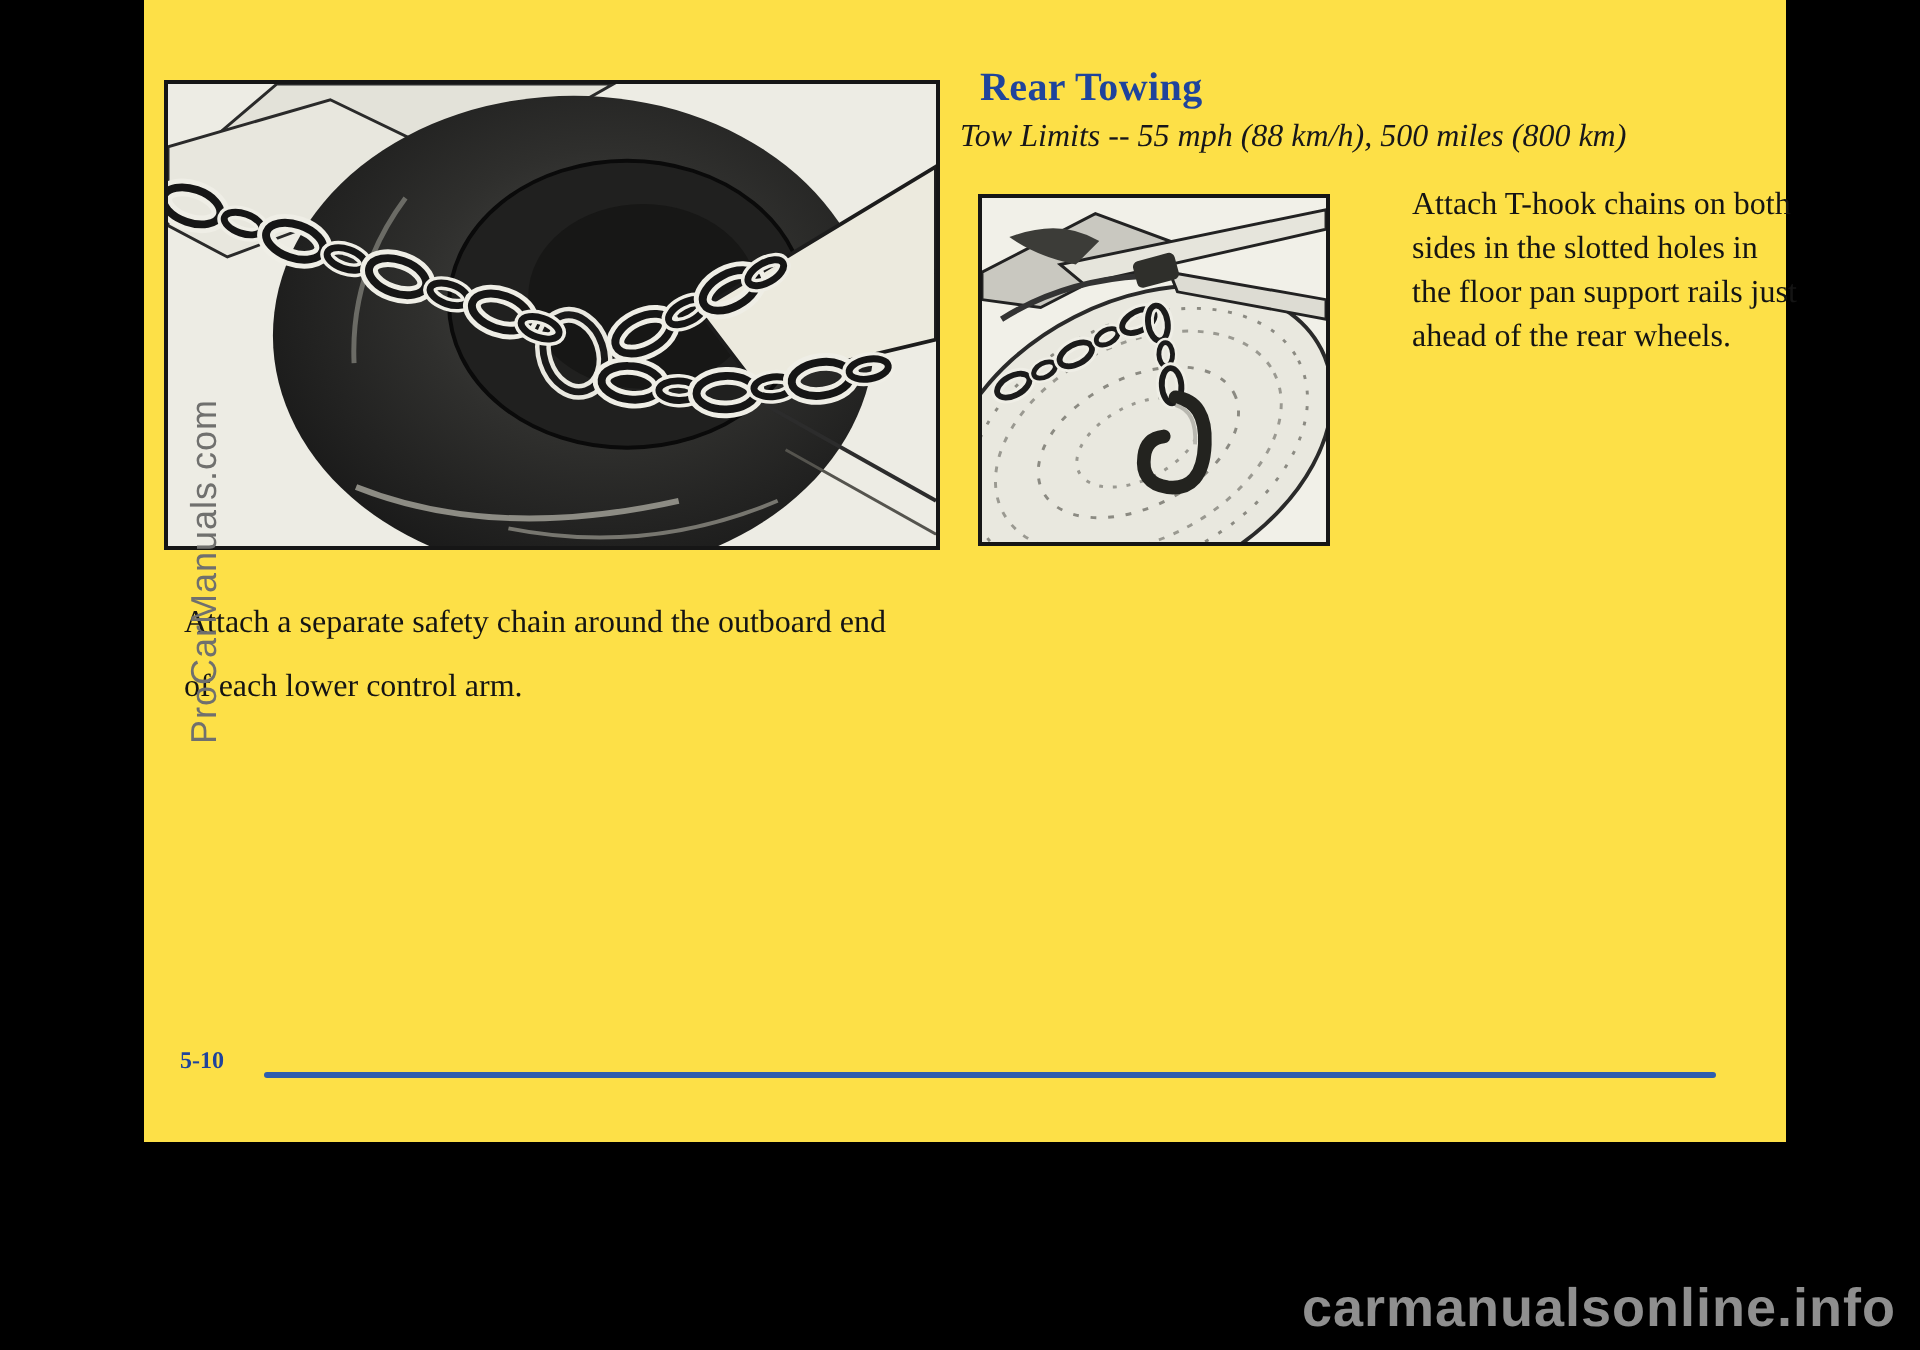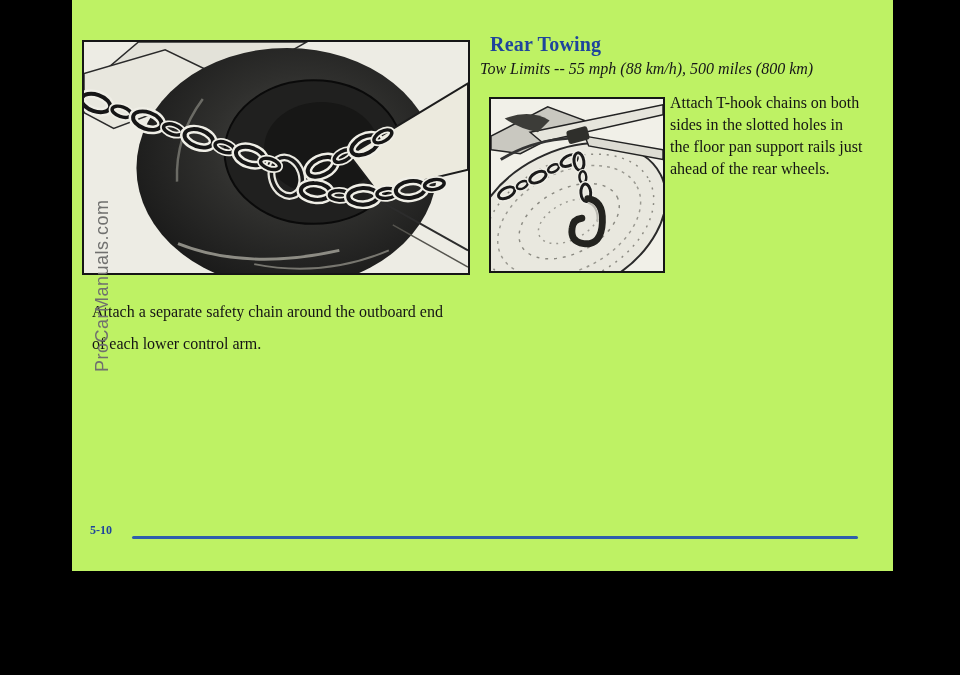--- a/index.html
+++ b/index.html
@@ -9,21 +9,21 @@
     position: relative;
     overflow: hidden;
     font-family: "Liberation Serif", serif;
   }
   .canvas { position: absolute; inset: 0; }
 
   .page {
     position: absolute;
     left: 72px; top: 0;
     width: 821px; height: 571px;
-    background: #bef264;
+    background: #fde047;
   }
 
   .illus {
     position: absolute;
     margin: 0;
     border: 2px solid #161616;
     box-sizing: border-box;
     background: #eeede5;
   }
   .illus svg { display: block; width: 100%; height: 100%; }
@@ -46,21 +46,21 @@
     left: 408px; top: 60px;
     margin: 0;
     font-size: 16px;
     font-style: italic;
     color: #17171a;
     white-space: nowrap;
   }
 
   .right-note {
     position: absolute;
-    left: 598px; top: 92px;
+    left: 634px; top: 92px;
     width: 195px;
     margin: 0;
     font-size: 16px;
     line-height: 22px;
     color: #141414;
   }
 
   .left-caption {
     position: absolute;
     left: 20px; top: 296px;
@@ -213,13 +213,14 @@
     <p class="right-note">Attach T-hook chains on both sides in the slotted holes in the floor pan support rails just ahead of the rear wheels.</p>
 
     <p class="left-caption">Attach a separate safety chain around the outboard end of each lower control arm.</p>
 
     <span class="pageno">5-10</span>
     <span class="rule"></span>
 
     <div class="side-watermark">ProCarManuals.com</div>
   </div>
 
+  <div class="bottom-credit">carmanualsonline.info</div>
 </div>
 
 </body></html>

